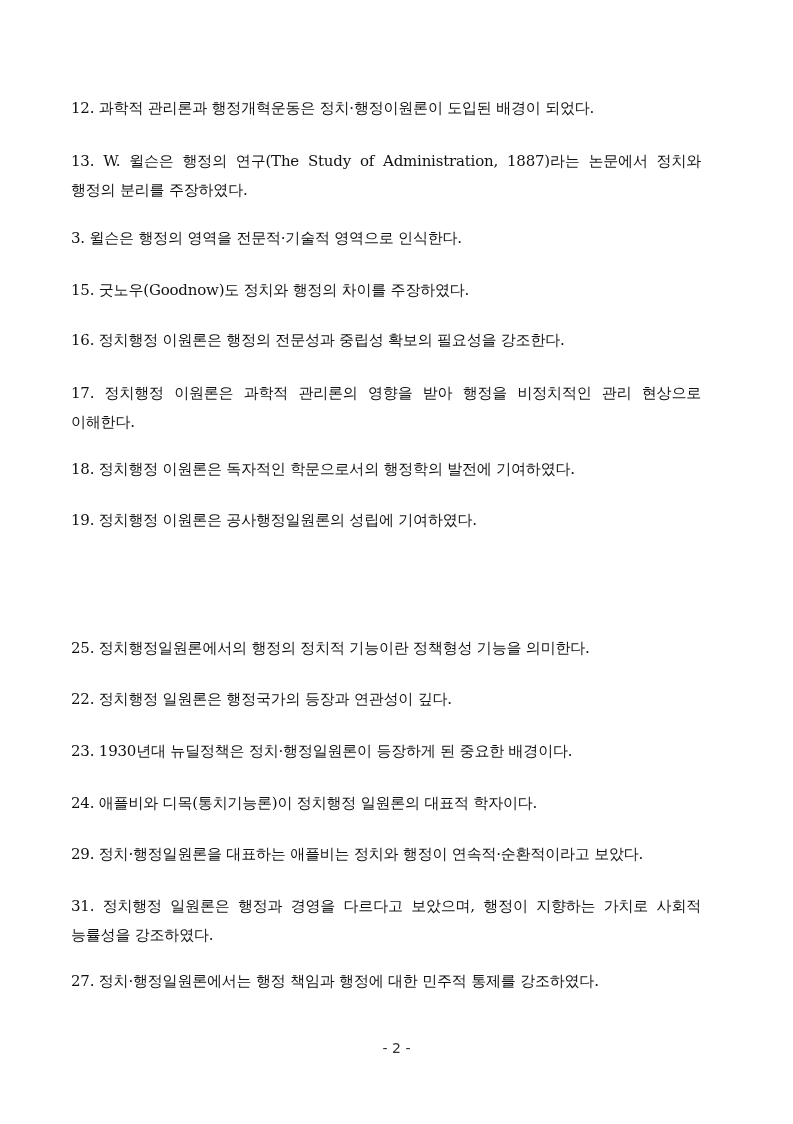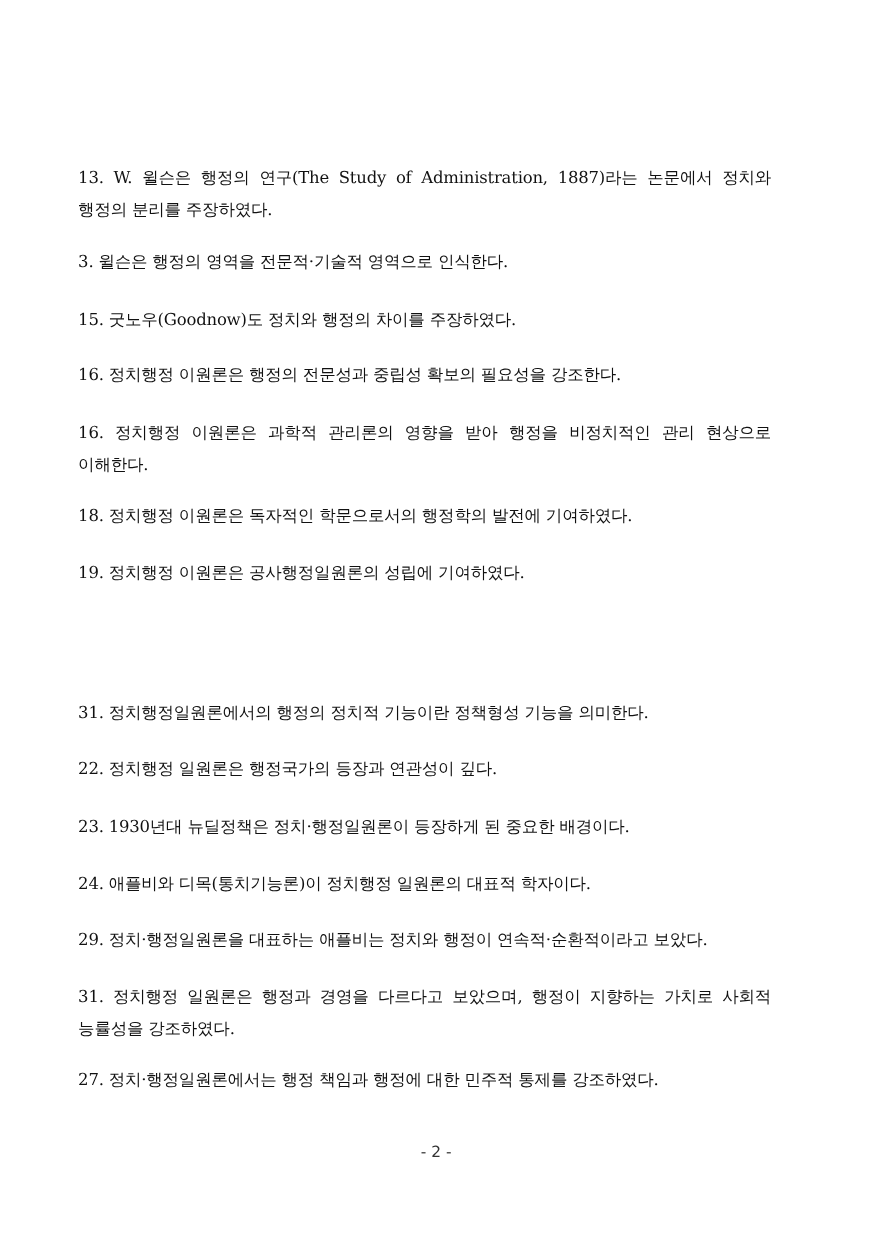--- a/index.html
+++ b/index.html
@@ -41,28 +41,29 @@
       text-align: center;
       font-size: 14px;
       color: #333333;
       font-family: "DejaVu Sans", sans-serif;
     }
   </style>
 </head>
 <body>
 
 <div class="page">
+  <p class="item" style="top:94px">12. 과학적 관리론과 행정개혁운동은 정치·행정이원론이 도입된 배경이 되었다.</p>
   <p class="item" style="top:147px">13. W. 윌슨은 행정의 연구(The Study of Administration, 1887)라는 논문에서 정치와 행정의 분리를 주장하였다.</p>
   <p class="item" style="top:224px">3. 윌슨은 행정의 영역을 전문적·기술적 영역으로 인식한다.</p>
   <p class="item" style="top:276px">15. 굿노우(Goodnow)도 정치와 행정의 차이를 주장하였다.</p>
   <p class="item" style="top:326px">16. 정치행정 이원론은 행정의 전문성과 중립성 확보의 필요성을 강조한다.</p>
-  <p class="item" style="top:379px">16. 정치행정 이원론은 과학적 관리론의 영향을 받아 행정을 비정치적인 관리 현상으로 이해한다.</p>
+  <p class="item" style="top:379px">17. 정치행정 이원론은 과학적 관리론의 영향을 받아 행정을 비정치적인 관리 현상으로 이해한다.</p>
   <p class="item" style="top:455px">18. 정치행정 이원론은 독자적인 학문으로서의 행정학의 발전에 기여하였다.</p>
   <p class="item" style="top:506px">19. 정치행정 이원론은 공사행정일원론의 성립에 기여하였다.</p>
-  <p class="item" style="top:634px">31. 정치행정일원론에서의 행정의 정치적 기능이란 정책형성 기능을 의미한다.</p>
+  <p class="item" style="top:634px">25. 정치행정일원론에서의 행정의 정치적 기능이란 정책형성 기능을 의미한다.</p>
   <p class="item" style="top:685px">22. 정치행정 일원론은 행정국가의 등장과 연관성이 깊다.</p>
   <p class="item" style="top:737px">23. 1930년대 뉴딜정책은 정치·행정일원론이 등장하게 된 중요한 배경이다.</p>
   <p class="item" style="top:789px">24. 애플비와 디목(통치기능론)이 정치행정 일원론의 대표적 학자이다.</p>
   <p class="item" style="top:840px">29. 정치·행정일원론을 대표하는 애플비는 정치와 행정이 연속적·순환적이라고 보았다.</p>
   <p class="item" style="top:892px">31. 정치행정 일원론은 행정과 경영을 다르다고 보았으며, 행정이 지향하는 가치로 사회적 능률성을 강조하였다.</p>
   <p class="item" style="top:967px">27. 정치·행정일원론에서는 행정 책임과 행정에 대한 민주적 통제를 강조하였다.</p>
 
   <div class="page-number">- 2 -</div>
 </div>
 

